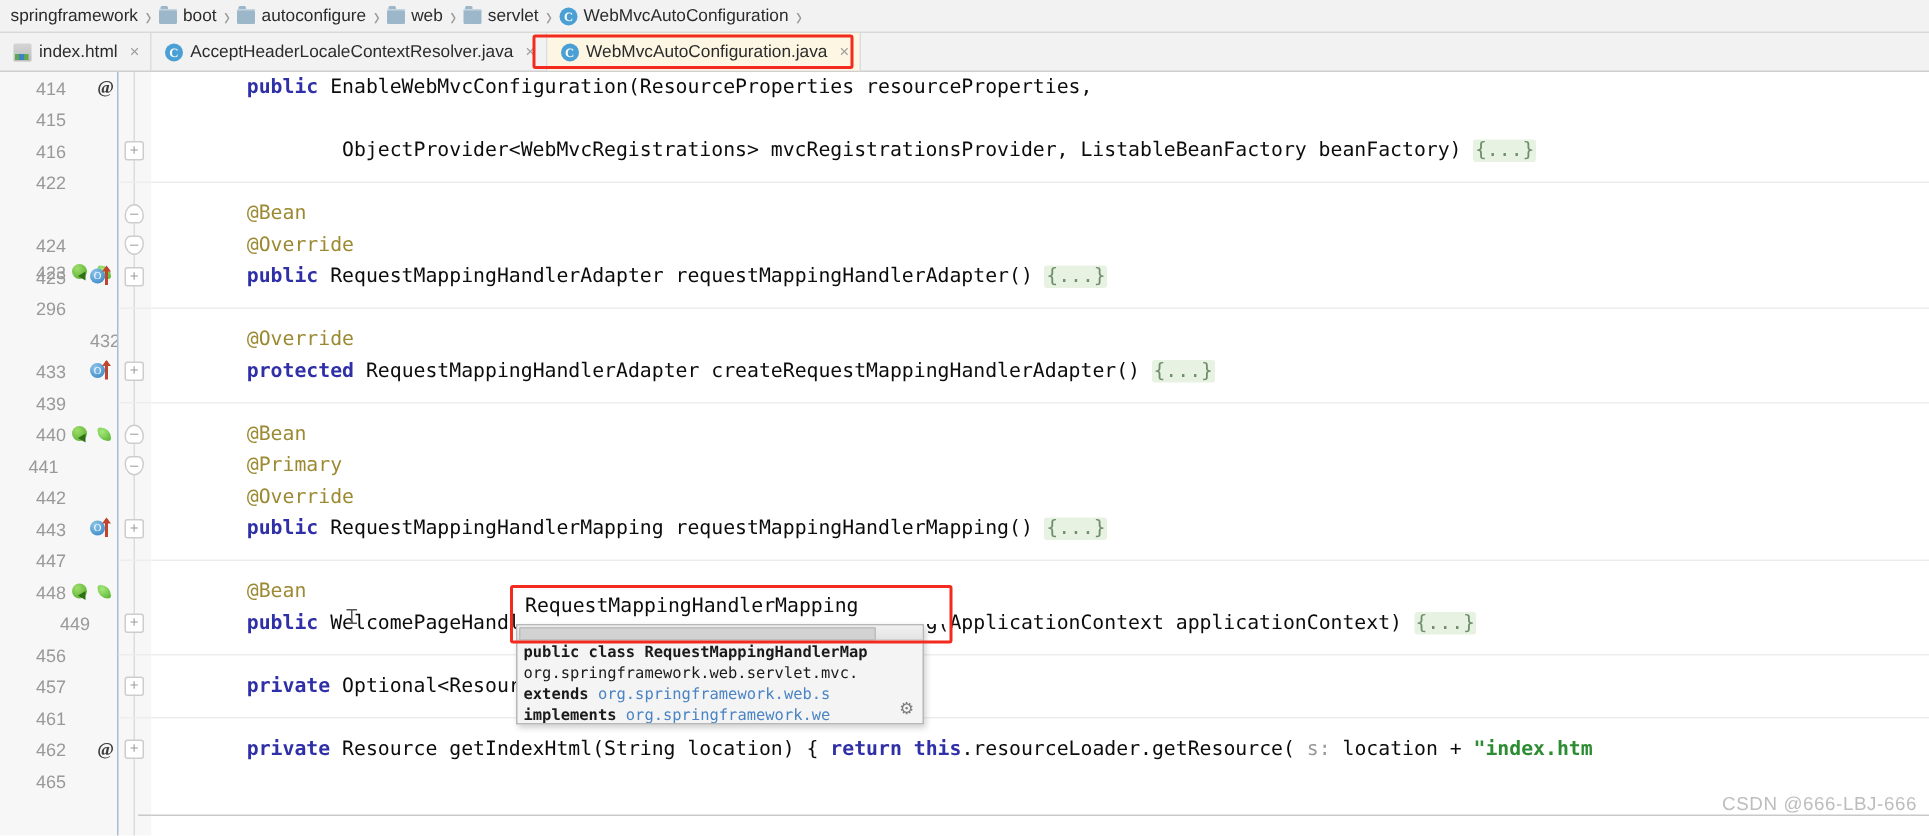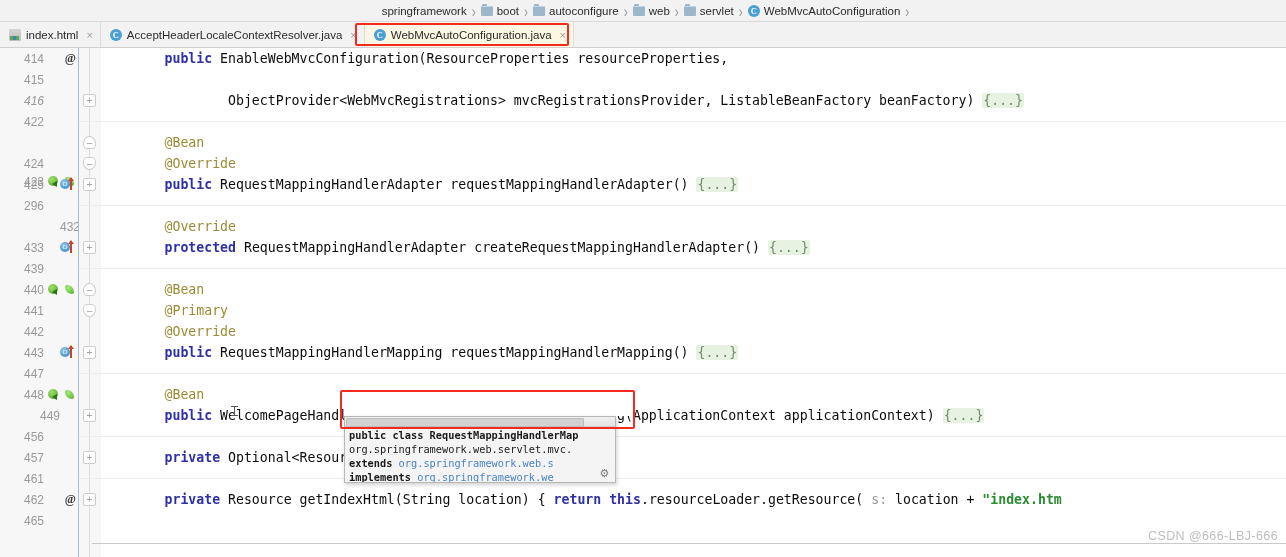--- a/index.html
+++ b/index.html
@@ -8,21 +8,21 @@
     background:#ffffff;
     font-family:"Liberation Sans",sans-serif;
     -webkit-font-smoothing:antialiased;
   }
   .ide{position:relative;width:1286px;height:557px;background:#fff;}
 
   
   .breadcrumb{
     height:21px;background:#f2f2f2;border-bottom:1px solid #d9d9d9;
     display:flex;align-items:center;padding-left:4px;
-    font-size:11.5px;color:#2b2b2b;justify-content:center;
+    font-size:11.5px;color:#2b2b2b;
   }
   .crumb{display:flex;align-items:center;gap:4px;padding:0 3px;white-space:nowrap;}
   .crumb-sep{color:#9a9a9a;font-size:12px;padding:0 2px;transform:scaleY(1.45);}
   .folder-ico{
     width:12px;height:10px;background:#9cb7c9;border-radius:1px;position:relative;
     box-shadow:inset 0 1px 0 #c3d6e2;
   }
   .folder-ico:after{content:"";position:absolute;left:1px;top:-2px;width:5px;height:2px;background:#9cb7c9;border-radius:1px 1px 0 0;}
   .cls-ico{
     width:12px;height:12px;border-radius:50%;
@@ -224,21 +224,21 @@
         <div class="ln-row" style="position: absolute; left: 0px; right: 0px; top: 0px;">
           <span class="ln-marks">
             <span class="at-ico">@</span>
           </span>
           <span class="ln-num" style="position:absolute;left:14px;">414</span>
         </div>
         <div class="ln-row" style="position: absolute; left: 0px; right: 0px; top: 21px;">
           <span class="ln-marks"></span>
           <span class="ln-num" style="position:absolute;left:14px;">415</span>
         </div>
-        <div class="ln-row" style="position: absolute; left: 0px; right: 0px; top: 42px; font-style: italic;">
+        <div class="ln-row" style="position: absolute; left: 0px; right: 0px; top: 42px;">
           <span class="ln-marks"></span>
           <span class="ln-num" style="position:absolute;left:14px;">416</span>
         </div>
         <div class="ln-row" style="position: absolute; left: 0px; right: 0px; top: 63px;">
           <span class="ln-marks"></span>
           <span class="ln-num" style="position:absolute;left:14px;">422</span>
         </div>
         <div class="ln-row" style="position: absolute; left: 0px; right: 0px; top: 79px; margin-top: 44px;">
           <span class="ln-marks">
             <span class="bean-ico">
@@ -290,21 +290,21 @@
               <span class="b1"></span>
             </span>
             <span class="bean2-ico">
               <span class="b2"></span>
             </span>
           </span>
           <span class="ln-num" style="position:absolute;left:14px;">440</span>
         </div>
         <div class="ln-row" style="position: absolute; left: 0px; right: 0px; top: 252px;">
           <span class="ln-marks"></span>
-          <span class="ln-num" style="position:absolute;left:14px;">441</span>
+          <span class="ln-num" style="position:absolute;left:14px;text-align:center;">441</span>
         </div>
         <div class="ln-row" style="position: absolute; left: 0px; right: 0px; top: 273px;">
           <span class="ln-marks"></span>
           <span class="ln-num" style="position:absolute;left:14px;">442</span>
         </div>
         <div class="ln-row" style="position: absolute; left: 0px; right: 0px; top: 294px;">
           <span class="ln-marks">
             <span class="ovr-ico">
               <span class="o1">O</span>
               <span class="arr"></span>
@@ -370,20 +370,21 @@
         <div class="sep" style="top: 325px; position: absolute; left: 0px; right: 0px; height: 1px; background: rgb(237, 237, 237);"></div>
         <div class="fm" style="top: 361px;">+</div>
         <div class="sep" style="top: 388px; position: absolute; left: 0px; right: 0px; height: 1px; background: rgb(237, 237, 237);"></div>
         <div class="fm" style="top: 403px;">+</div>
         <div class="sep" style="top: 430px; position: absolute; left: 0px; right: 0px; height: 1px; background: rgb(237, 237, 237);"></div>
         <div class="fm" style="top: 445px;">+</div>
       </div>
     <div class="code-area" id="codearea">
 
       <div class="ident-white"></div>
+      <div class="ident-txt">RequestMappingHandlerMapping</div>
       <div class="code-redbox"></div>
 
       <div class="doc-popup">
         <div class="doc-scroll">
           <div class="thumb"></div>
         </div>
         <div class="doc-body" id="docbody">
             <div class="doc-line"><span class="b">public class RequestMappingHandlerMap</span></div>
             <div class="doc-line">org.springframework.web.servlet.mvc.<span class="lnk">&nbsp;</span></div>
             <div class="doc-line"><span class="b">extends</span> <span class="lnk">org.springframework.web.s</span></div>

